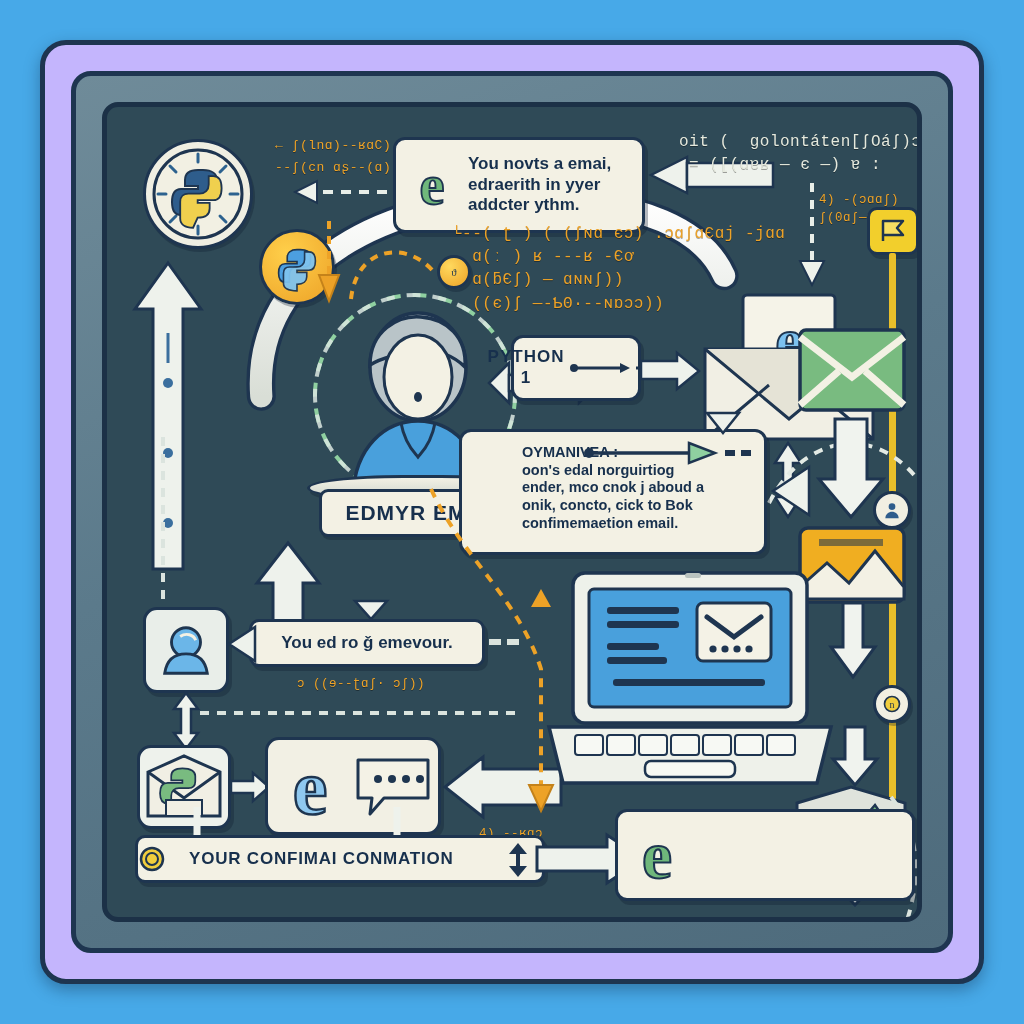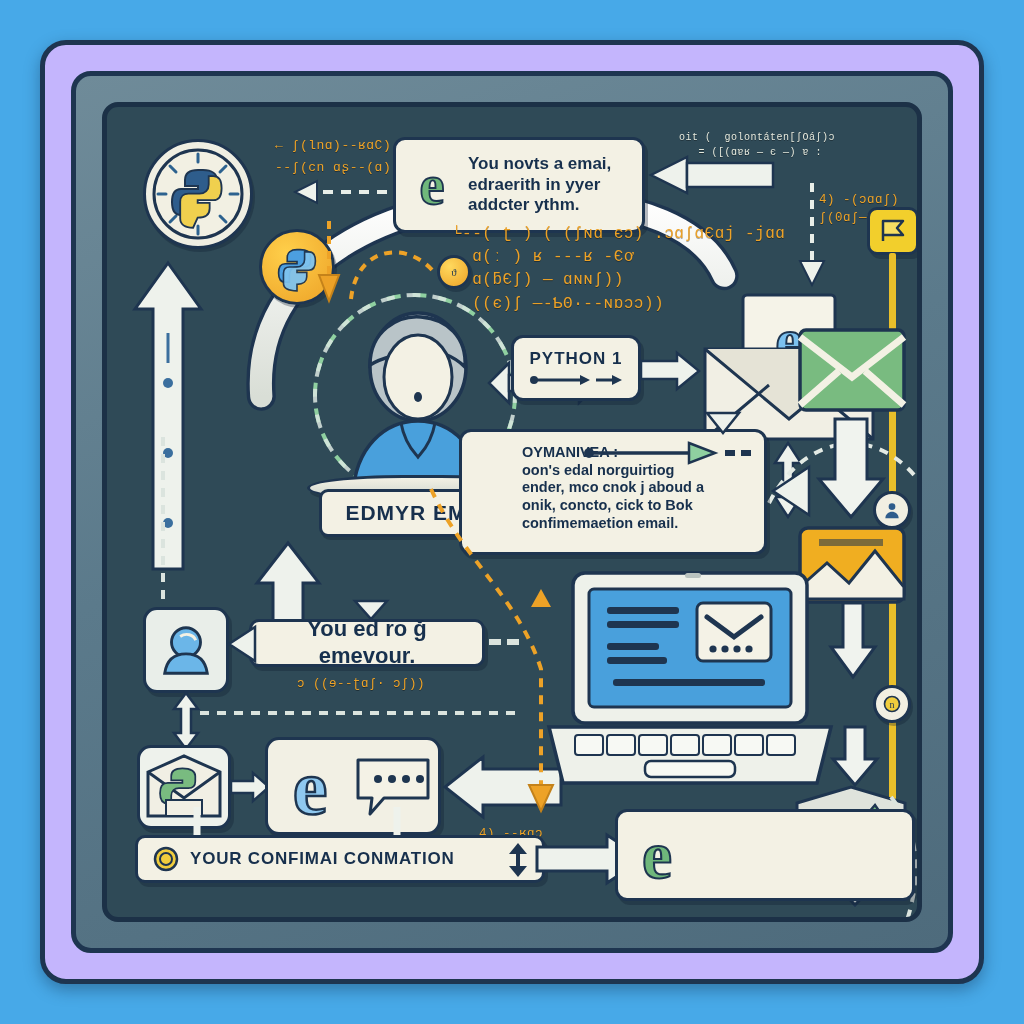--- a/index.html
+++ b/index.html
@@ -162,21 +162,21 @@
 edraerith in yyer
 addcter ythm.</span>
         </div>
 
         <svg class="arrow-block" style="left:540px;top:48px" width="130" height="40">
           <path d="M126,20 L40,20 M40,20" stroke="#eef2ec" stroke-width="16" stroke-linecap="butt" fill="none"></path>
           <path d="M40,2 L4,20 L40,38 Z" fill="#eef2ec" stroke="#1e3550" stroke-width="2.5"></path>
           <path d="M40,8 L126,8 L126,32 L40,32 Z" fill="#eef2ec" stroke="#1e3550" stroke-width="2.5"></path>
         </svg>
 
-        <div class="code" style="left:572px;top:24px;color:#e5e9dd;font-size:10px;text-align:center;">oit (  golontáten[ʃOáʃ)ɔ
+        <div class="code" style="left:572px;top:24px;color:#e5e9dd;font-size:16px;">oit (  golontáten[ʃOáʃ)ɔ
  = ([(ɑɐʁ — є —) ɐ :</div>
         <div class="code" style="left:712px;top:84px;font-size:12.5px;">4) -(ɔɑɑʃ)
 ʃ(0ɑʃ—Є),</div>
 
         <svg class="arrow-block" style="left:690px;top:76px" width="30" height="110">
           <line x1="15" y1="0" x2="15" y2="78" stroke="#e8eee8" stroke-width="4" stroke-dasharray="9 8"></line>
           <path d="M3,78 L27,78 L15,102 Z" fill="#eef2ec" stroke="#1e3550" stroke-width="2"></path>
         </svg>
 
         <div class="icon-tile" style="left:760px;top:100px;width:52px;height:48px;background:#f2cf2c;border-radius:10px;">
@@ -231,21 +231,21 @@
         <div style="position:absolute;left:200px;top:368px;width:230px;height:26px;background:linear-gradient(#f3f1e4,#cfd6cf);border:3px solid #1e3550;border-radius:50%/60%;box-shadow:3px 4px 0 rgba(12,28,46,.3);"></div>
         <div class="label-chip" style="left:212px;top:382px;width:204px;height:48px;font-size:21px;">EDMYR EMAL</div>
 
         <svg class="arrow-block" style="left:382px;top:252px" width="110" height="48">
           <path d="M18,24 L92,24" stroke="#eef2ec" stroke-width="14"></path>
           <path d="M20,4 L0,24 L20,44 Z" fill="#eef2ec" stroke="#1e3550" stroke-width="2.5"></path>
           <path d="M90,4 L110,24 L90,44 Z" fill="#eef2ec" stroke="#1e3550" stroke-width="2.5"></path>
           <path d="M20,16 L90,16 L90,32 L20,32 Z" fill="#eef2ec" stroke="#1e3550" stroke-width="2.5"></path>
         </svg>
 
-        <div class="node" style="left:404px;top:228px;width:130px;height:66px;flex-direction:column;gap:4px;">
+        <div class="node" style="left:404px;top:228px;width:130px;height:66px;gap:4px;">
           <span style="font-size:17px;letter-spacing:1px;">PYTHON 1</span>
           <svg width="96" height="14" viewBox="0 0 96 14">
             <line x1="6" y1="7" x2="52" y2="7" stroke="#1e3550" stroke-width="3"></line>
             <circle cx="6" cy="7" r="4" fill="#1e3550"></circle>
             <path d="M52,2 L62,7 L52,12 Z" fill="#1e3550"></path>
             <line x1="68" y1="7" x2="86" y2="7" stroke="#1e3550" stroke-width="3"></line>
             <path d="M84,2 L94,7 L84,12 Z" fill="#1e3550"></path>
           </svg>
         </div>
 
@@ -353,21 +353,21 @@
             <path d="M8 54 C10 40 18 34 30 34 C42 34 50 40 52 54 Z" fill="#6bb6e8" stroke="#1e3550" stroke-width="3"></path>
             <path d="M24 16 C30 12 38 14 40 20" fill="none" stroke="#f3f1e4" stroke-width="3"></path>
           </svg>
         </div>
 
         <svg class="arrow-block" style="left:246px;top:492px" width="36" height="22">
           <path d="M2,2 L34,2 L18,20 Z" fill="#eef2ec" stroke="#1e3550" stroke-width="2.5"></path>
         </svg>
 
         <div class="node callout" style="left:142px;top:512px;width:236px;height:48px;border-radius:10px;">
-          <span class="txt" style="font-size:22px;">You ed ro ǧ emevour.</span>
+          <span class="txt" style="font-size:17px;">You ed ro ǧ emevour.</span>
         </div>
         <svg class="arrow-block" style="left:118px;top:518px" width="32" height="38">
           <path d="M30,2 L4,19 L30,36 Z" fill="#eef2ec" stroke="#1e3550" stroke-width="2.5"></path>
         </svg>
         <svg class="arrow-block" style="left:382px;top:528px" width="34" height="16">
           <rect x="0" y="4" width="12" height="6" fill="#dbe4de"></rect>
           <rect x="18" y="4" width="12" height="6" fill="#dbe4de"></rect>
         </svg>
 
         <div class="code" style="left:190px;top:568px;font-size:12.5px;">ɔ ((ɘ--ʈɑʃ· ɔʃ))</div>
@@ -450,21 +450,21 @@
             <rect x="222" y="166" width="28" height="20" rx="3"></rect>
           </g>
           <rect x="100" y="192" width="90" height="16" rx="6" fill="#f7f9f4" stroke="#1e3550" stroke-width="2.5"></rect>
         </svg>
 
         <svg class="arrow-block" style="left:60px;top:700px" width="440" height="40">
           <line x1="30" y1="0" x2="30" y2="34" stroke="#eef2ec" stroke-width="7"></line>
           <line x1="230" y1="0" x2="230" y2="34" stroke="#eef2ec" stroke-width="7"></line>
         </svg>
 
-        <div class="node" style="left:28px;top:728px;width:410px;height:48px;border-radius:10px;justify-content:flex-start;padding-left:14px;gap:10px;">
+        <div class="node" style="left:28px;top:728px;width:410px;height:48px;border-radius:10px;justify-content:flex-start;gap:23px;">
           <svg width="28" height="28" viewBox="0 0 28 28" style="flex:0 0 auto">
             <circle cx="14" cy="14" r="11" fill="#f0cd3d" stroke="#1e3550" stroke-width="2.5"></circle>
             <circle cx="14" cy="14" r="6" fill="none" stroke="#1e3550" stroke-width="2"></circle>
           </svg>
           <span style="font-size:17px;letter-spacing:.8px;">YOUR CONFIMAI CONMATION</span>
         </div>
         <svg class="arrow-block" style="left:398px;top:736px" width="26" height="34">
           <path d="M13,0 L22,11 L4,11 Z" fill="#1e3550"></path>
           <rect x="11" y="10" width="4" height="14" fill="#1e3550"></rect>
           <path d="M13,34 L22,23 L4,23 Z" fill="#1e3550"></path>

